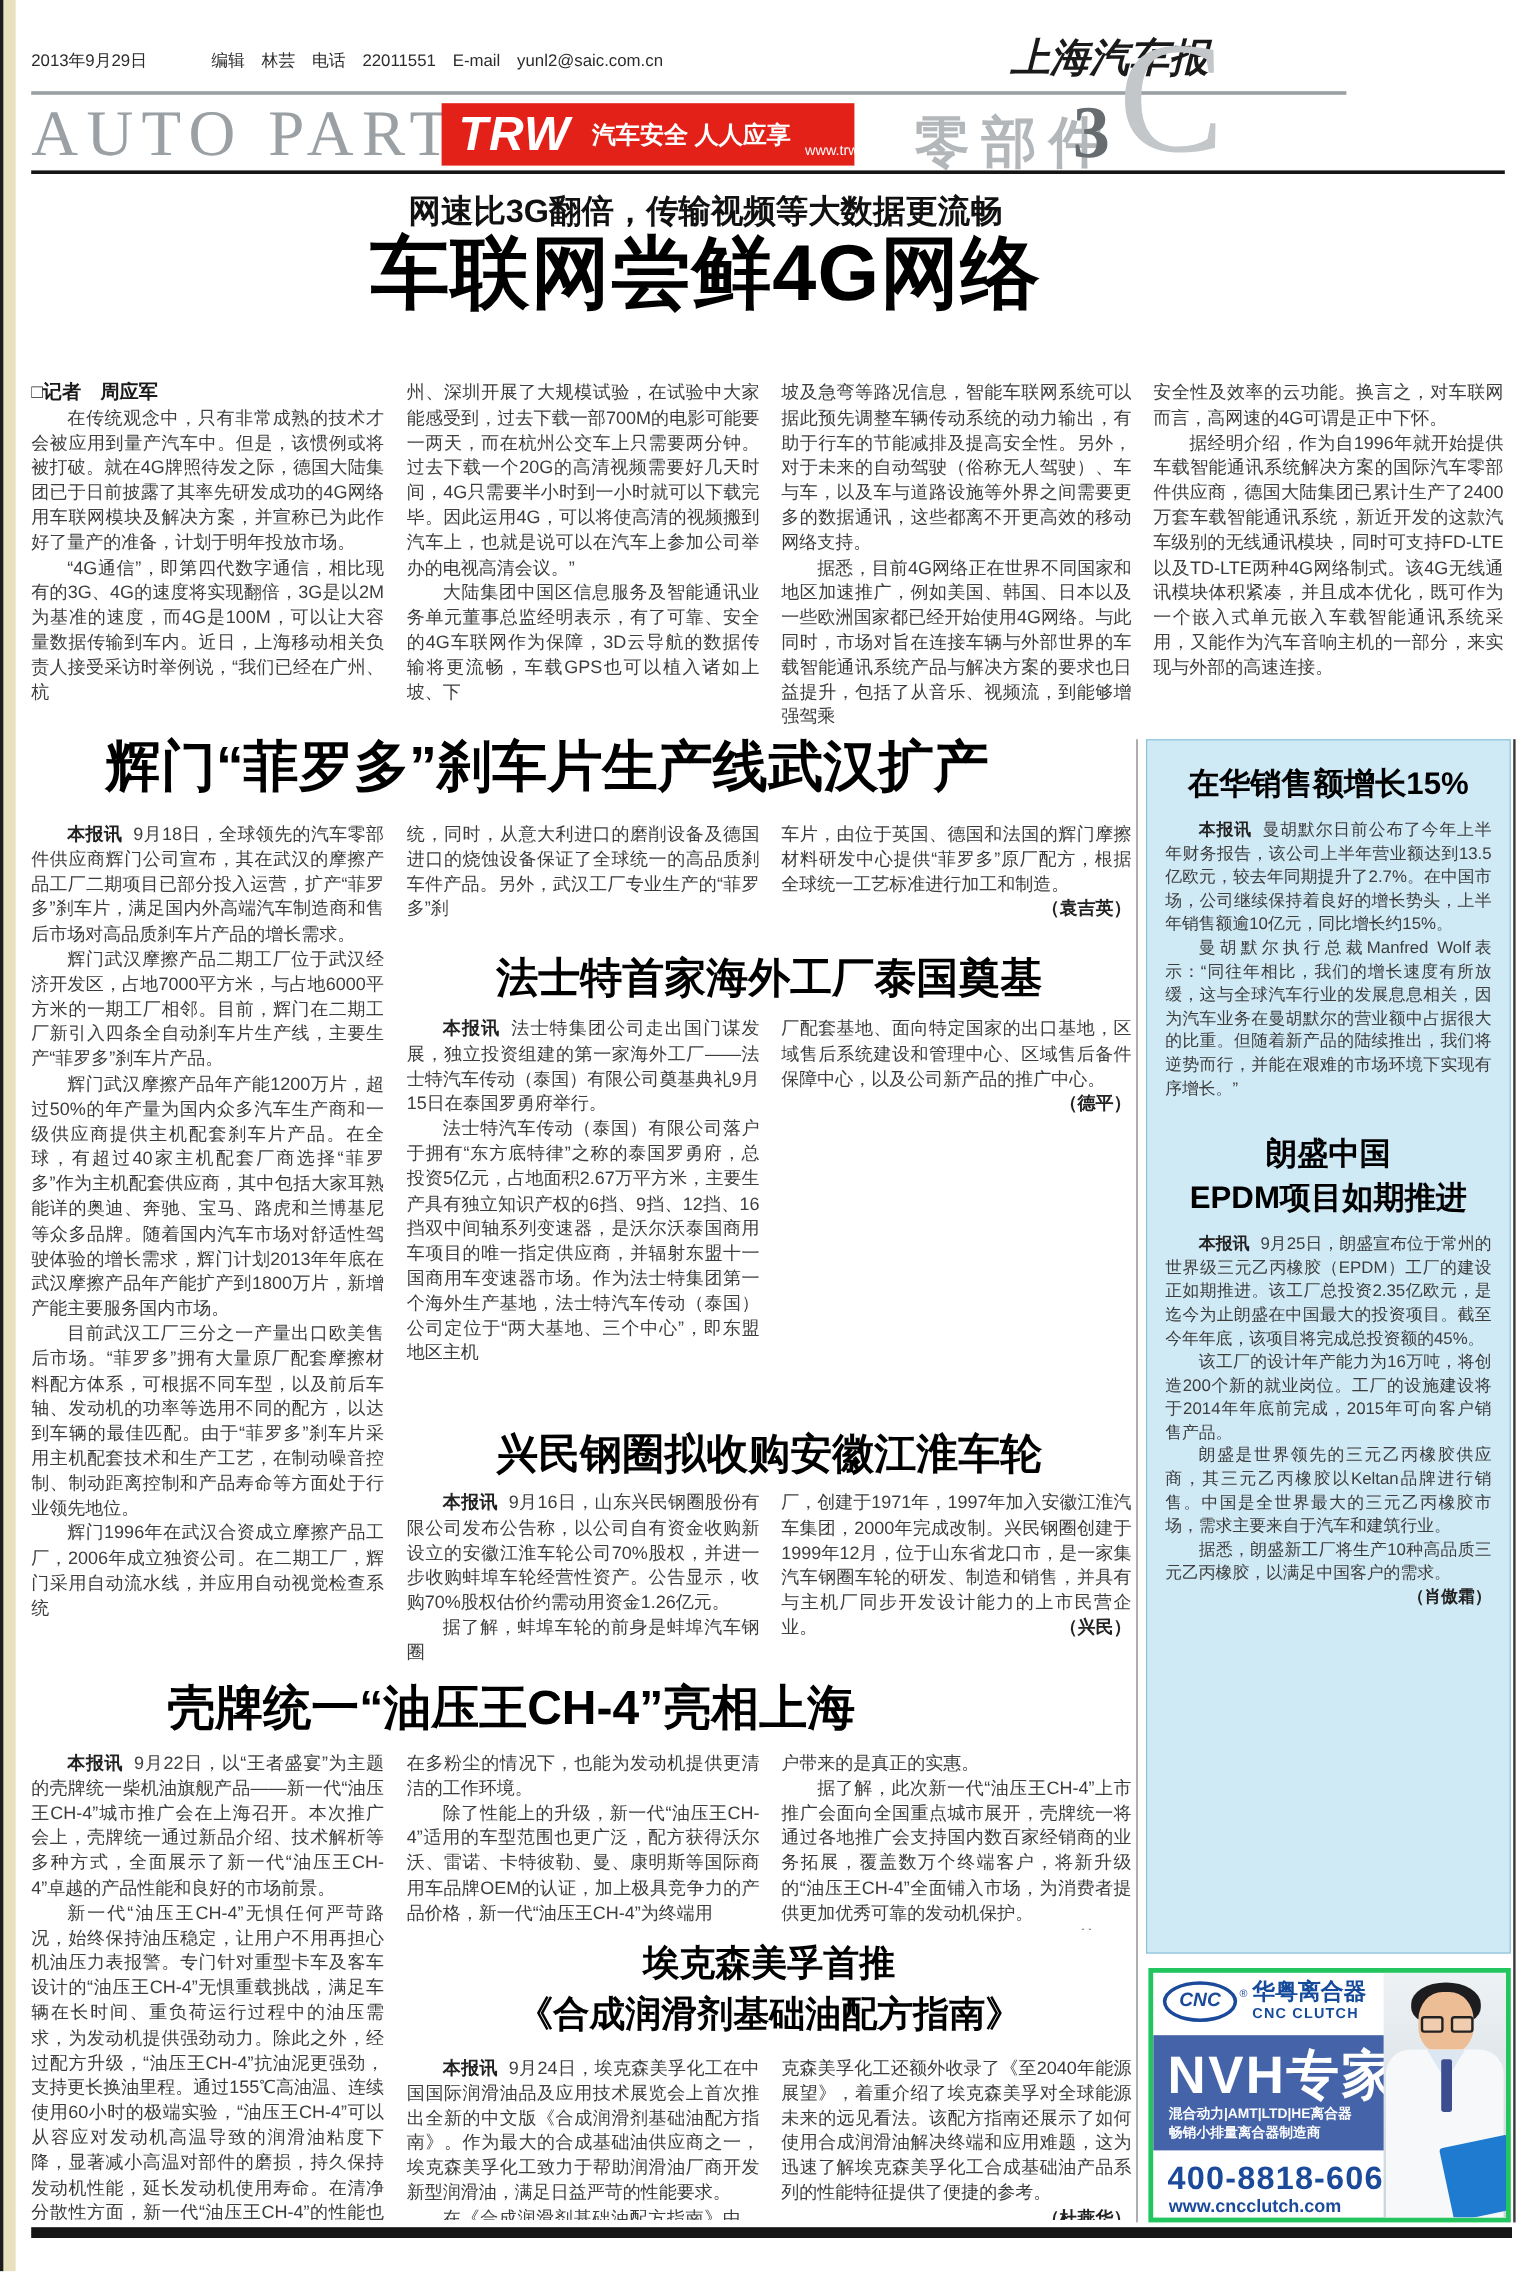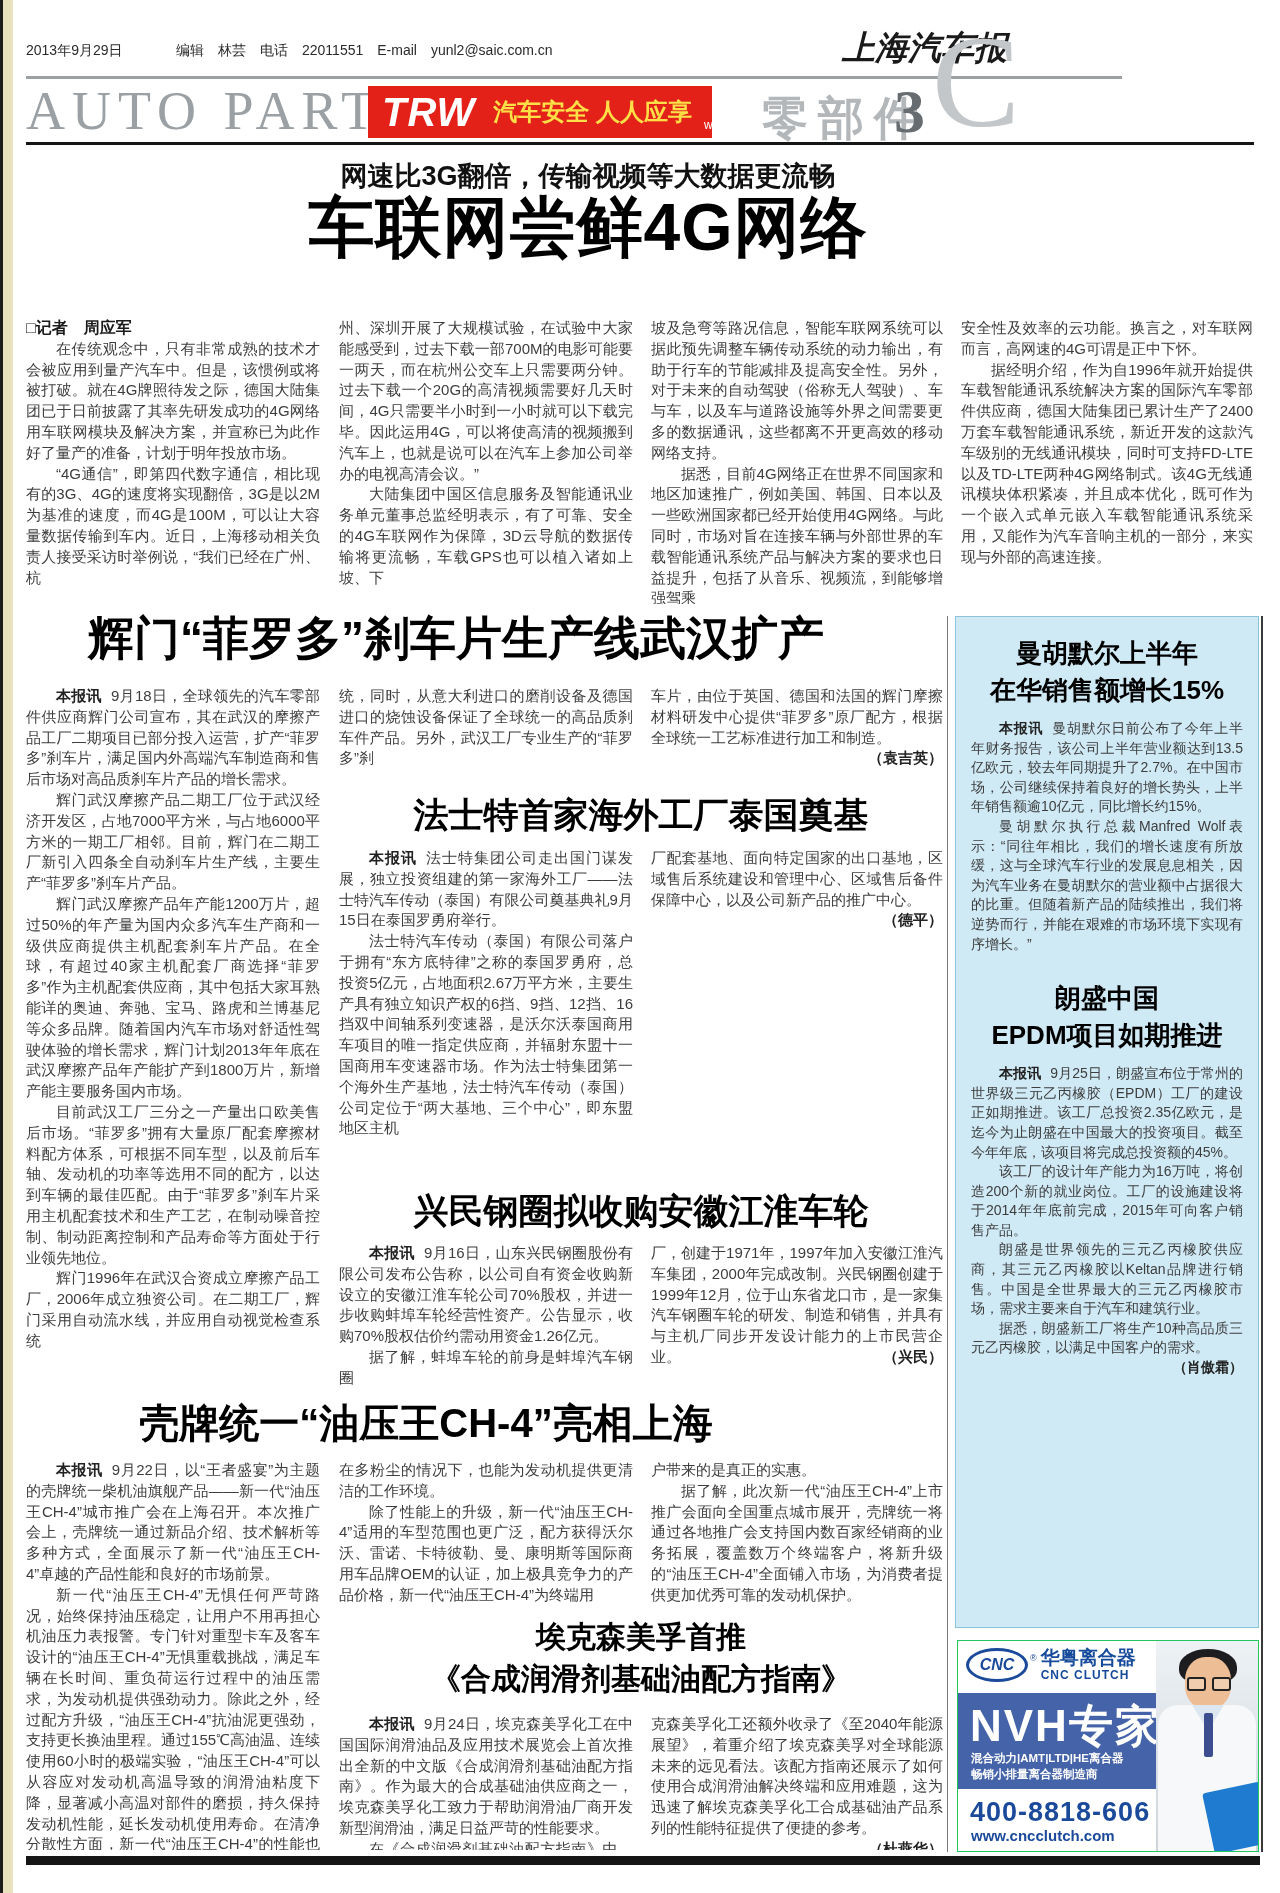--- a/index.html
+++ b/index.html
@@ -16,21 +16,21 @@
   .vrule2{width:2px;background:#3a3a3a;}
   
   .hdr-text{font-size:14px;color:#2b2b2b;white-space:nowrap;}
   .logo-cn{font-family:"DejaVu Serif",serif;font-style:italic;font-weight:bold;font-size:33px;color:#1a1a1a;white-space:nowrap;}
   .autoparts{font-family:"Liberation Serif",serif;font-size:54px;color:#9aa0a4;letter-spacing:7px;white-space:nowrap;}
   .sec-cn{font-size:46px;color:#b3b7ba;font-weight:bold;letter-spacing:10px;white-space:nowrap;}
   .pg3{font-size:62px;font-weight:bold;color:#666c6f;font-family:"Liberation Serif",serif;}
   .pgC{font-size:132px;color:#c3c7c9;font-family:"Liberation Serif",serif;line-height:1;}
   .trw{background:#e32119;display:flex;align-items:center;padding:0 14px;box-sizing:border-box;}
   .trw-logo{color:#fff;font-weight:900;font-style:italic;font-size:40px;letter-spacing:1px;margin-right:18px;}
-  .trw-slogan{color:#fde047;font-weight:bold;font-size:24px;white-space:nowrap;}
+  .trw-slogan{color:#ffffff;font-weight:bold;font-size:20px;white-space:nowrap;}
   .trw-url{color:#fff;font-size:12px;margin-left:12px;align-self:flex-end;padding-bottom:6px;}
   
   .kicker{font-size:27px;font-weight:bold;color:#111;text-align:center;}
   .hl-main{font-size:66px;font-weight:900;color:#000;text-align:center;line-height:70px;letter-spacing:1px;}
   .hl-2{font-size:46px;font-weight:900;color:#000;text-align:center;}
   .hl-serif{font-family:"Liberation Serif",serif;font-size:35px;font-weight:900;color:#000;text-align:center;}
   .hl-shell{font-size:40px;font-weight:900;color:#000;text-align:center;}
   .hl-exxon{font-family:"Liberation Serif",serif;font-size:30px;font-weight:900;color:#000;text-align:center;line-height:42px;}
   
   .body{font-size:15px;line-height:20.8px;text-align:justify;color:#3d3d3d;overflow:hidden;}
@@ -39,21 +39,21 @@
   .lead{font-weight:bold;color:#222;margin-right:9px;}
   .byline{font-weight:bold;color:#1a1a1a;font-size:16px;margin-bottom:5px;text-indent:0 !important;}
   .sign{float:right;font-weight:bold;color:#222;}
   
   .sidebar{background:#cfe9f5;border:1px solid #8cc2da;box-sizing:border-box;padding:18px 15px 10px 15px;overflow:hidden;}
   .sb-title{font-size:26px;font-weight:bold;color:#000;text-align:center;line-height:37px;}
   .sb-body{font-size:14px;line-height:19.6px;text-align:justify;color:#3d3d3d;margin-top:10px;}
   .sb-body p{margin:0;text-indent:2em;}
   .sb-gap{margin-top:26px;}
   
-  .ad{border:1px solid #22c55e;background:#fff;box-sizing:border-box;overflow:hidden;}
+  .ad{border:4px solid #22c55e;background:#fff;box-sizing:border-box;overflow:hidden;}
   .ad-band{position:absolute;left:0;top:52px;width:100%;height:96px;background:#4563a8;}
   .ad-logo-row{position:absolute;left:8px;top:7px;display:flex;align-items:center;}
   .cnc-oval{border:3px solid #1b4a9b;border-radius:50%;color:#1b4a9b;font-weight:900;font-style:italic;
             font-size:16px;width:56px;height:28px;display:flex;align-items:center;justify-content:center;}
   .cnc-reg{font-size:9px;color:#1b4a9b;vertical-align:top;margin:0 4px 14px 2px;}
   .cnc-brand1{font-size:19px;font-weight:900;color:#164a9a;line-height:20px;}
   .cnc-brand2{font-size:12px;font-weight:900;color:#164a9a;letter-spacing:1px;}
   .ad-nvh{position:absolute;left:12px;top:56px;color:#fff;font-size:44px;font-weight:bold;letter-spacing:2px;}
   .ad-sub{position:absolute;left:13px;color:#fff;font-size:11.5px;font-weight:bold;white-space:nowrap;}
   .ad-phone{position:absolute;left:12px;top:156px;color:#1b4a9b;font-size:27px;font-weight:bold;letter-spacing:1px;}
@@ -186,21 +186,20 @@
       <p><b class="lead">本报讯</b><span>9月24日，埃克森美孚化工在中国国际润滑油品及应用技术展览会上首次推出全新的中文版《合成润滑剂基础油配方指南》。作为最大的合成基础油供应商之一，埃克森美孚化工致力于帮助润滑油厂商开发新型润滑油，满足日益严苛的性能要求。</span></p>
       <p>在《合成润滑剂基础油配方指南》中，埃</p>
     </div>
     <div class="abs body" style="left:651px;top:1714px;width:292px;height:136px;">
       <p class="cont"><span>克森美孚化工还额外收录了《至2040年能源展望》，着重介绍了埃克森美孚对全球能源未来的远见看法。该配方指南还展示了如何使用合成润滑油解决终端和应用难题，这为迅速了解埃克森美孚化工合成基础油产品系列的性能特征提供了便捷的参考。</span><span class="sign">（杜燕华）</span></p>
     </div>
   </div>
 
   <div class="abs sidebar" style="left:955px;top:616px;width:304px;height:1012px;">
     <div>
-      <div class="sb-title">曼胡默尔上半年</div>
       <div class="sb-title">在华销售额增长15%</div>
       <div class="sb-body">
         <p><b class="lead">本报讯</b><span>曼胡默尔日前公布了今年上半年财务报告，该公司上半年营业额达到13.5亿欧元，较去年同期提升了2.7%。在中国市场，公司继续保持着良好的增长势头，上半年销售额逾10亿元，同比增长约15%。</span></p>
         <p>曼胡默尔执行总裁Manfred Wolf表示：“同往年相比，我们的增长速度有所放缓，这与全球汽车行业的发展息息相关，因为汽车业务在曼胡默尔的营业额中占据很大的比重。但随着新产品的陆续推出，我们将逆势而行，并能在艰难的市场环境下实现有序增长。”</p>
       </div>
     </div>
     <div class="sb-gap">
       <div class="sb-title">朗盛中国</div>
       <div class="sb-title">EPDM项目如期推进</div>
       <div class="sb-body">

